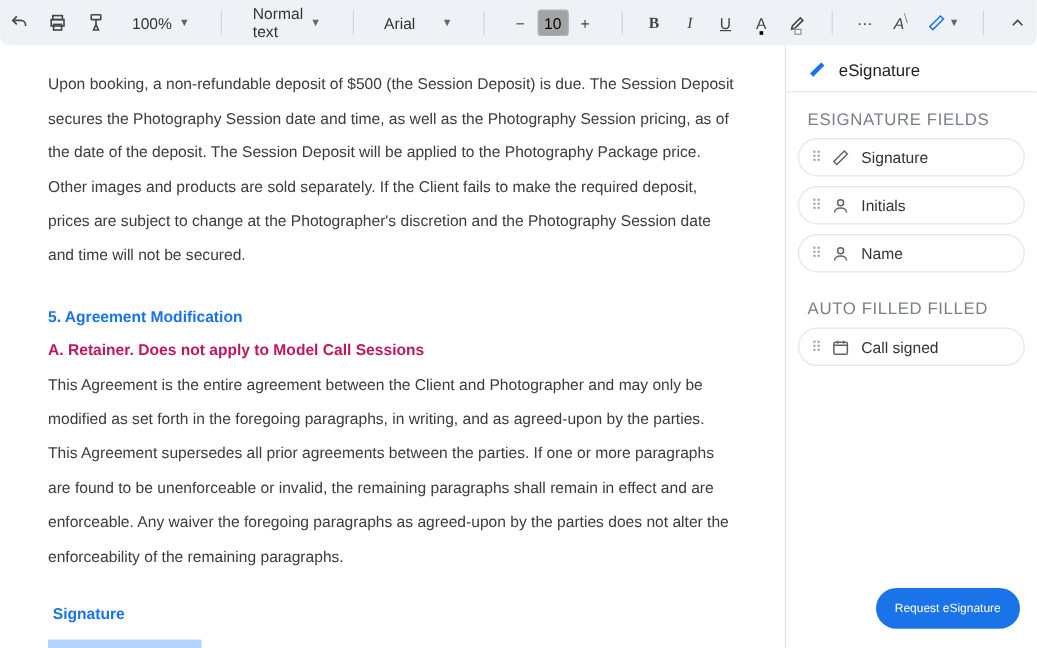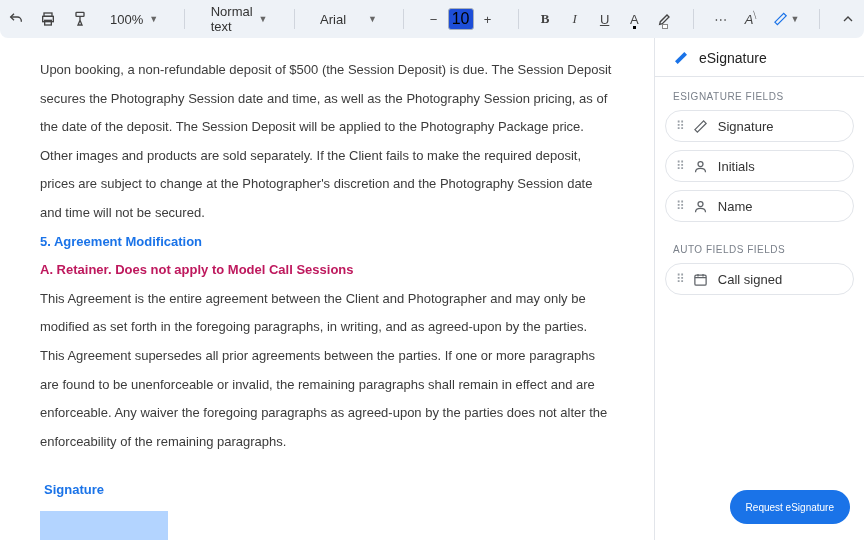--- a/index.html
+++ b/index.html
@@ -5,43 +5,43 @@
   * { box-sizing: border-box; margin: 0; padding: 0; }
   body { font-family: Arial, sans-serif; font-size: 13px; color: #333; background: #fff; width: 864px; height: 540px; overflow: hidden; }
   
   .toolbar { display: flex; align-items: center; height: 38px; padding: 4px 8px; background: #eef2f7; border-radius: 0 0 8px 8px; gap: 16px; }
   .tb-btn { display: flex; align-items: center; justify-content: center; width: 26px; height: 26px; border-radius: 4px; cursor: pointer; color: #444; }
   .tb-btn svg { width: 16px; height: 16px; }
   .tb-sep { width: 1px; height: 20px; background: #d0d5dd; margin: 0 4px; }
   .tb-select { display: flex; align-items: center; gap: 4px; padding: 2px 6px; font-size: 13px; color: #333; cursor: pointer; }
   .caret { font-size: 9px; color: #666; margin-left: 2px; }
   .fontsize-box { display:flex; align-items:center; gap:4px; }
-  .fontsize-input { width: 26px; height: 22px; border: 1px solid #a8b0bb; border-radius: 3px; text-align: center; font-size: 16px; background:#1d4ed8; }
+  .fontsize-input { width: 26px; height: 22px; border: 1px solid #a8b0bb; border-radius: 3px; text-align: center; font-size: 13px; background:#a3a3a3; }
   .bold { font-weight: bold; font-family: Georgia, serif; }
   .italic { font-style: italic; font-family: Georgia, serif; }
   .underline { text-decoration: underline; }
   .color-A { position: relative; }
   .color-A::after { content:""; position:absolute; bottom:3px; left:5px; right:5px; height:3px; background:#000; }
   .highlight-tool { position: relative; }
   .highlight-tool::after { content:""; position:absolute; bottom:3px; left:5px; right:5px; height:3px; background:#fff; border:1px solid #888; }
   
   .main { display: flex; height: calc(540px - 38px); }
   .doc-area { flex: 1; overflow: hidden; padding: 18px 40px 0 40px; }
   .doc-content { font-size: 13px; line-height: 2.2; color: #3c3c3c; }
   .doc-content .amt { }
-  .heading-blue { color: #1a73e8; font-weight: bold; }
+  .heading-blue { color: #1a73e8; font-weight: bold; margin-top: 22px; }
   .subheading-blue { color: #be185d; font-weight: bold; }
   .sig-label { color: #1a73e8; font-weight: bold; margin-top: 20px; margin-left: 4px; }
   .sig-box { width: 128px; height: 36px; background: #b3d4ff; margin-top: 6px; display:flex; align-items:center; padding-left:16px; }
   
   .sidebar { width: 210px; border-left: 1px solid #e2e5ea; background: #fff; display: flex; flex-direction: column; position: relative; }
   .sb-header { display:flex; align-items:center; gap:10px; padding: 12px 14px 10px 18px; border-bottom: 1px solid #e2e5ea; }
   .sb-header svg { width:16px; height:16px; color:#1a73e8; }
   .sb-title { font-size: 14px; color: #222; }
-  .sb-section-label { font-size: 10px; letter-spacing: 0.5px; color: #7a808a; padding: 14px 18px 8px 18px; }
+  .sb-section-label { font-size: 14px; letter-spacing: 0.5px; color: #7a808a; padding: 14px 18px 8px 18px; }
   .field-pill { display:flex; align-items:center; gap:10px; margin: 0 10px 8px 10px; height: 32px; border: 1px solid #e2e5ea; border-radius: 16px; padding: 0 10px; font-size: 13px; color:#333; cursor: grab; background:#fff; }
   .drag-handle { color:#9aa0a6; font-size: 12px; letter-spacing: -2px; line-height:1; }
   .field-pill svg { width:15px; height:15px; color:#5f6368; }
   
   .request-btn { position: absolute; bottom: 16px; right: 14px; height: 34px; padding: 0 16px; border-radius: 17px; background: #1a73e8; color: #fff; border: none; font-size: 10px; cursor: pointer; }
 </style>
 </head>
 <body>
 
 <div class="toolbar">
@@ -154,21 +154,21 @@
     </div>
     <div class="field-pill">
       <span class="drag-handle">⠿</span>
       <svg viewBox="0 0 24 24" fill="none" stroke="currentColor" stroke-width="2">
           <circle cx="12" cy="8" r="4"></circle>
           <path d="M4 21c0-4 4-6 8-6s8 2 8 6"></path>
         </svg>
       <span>Name</span>
     </div>
 
-    <div class="sb-section-label">AUTO FIELDS FIELDS</div>
+    <div class="sb-section-label">AUTO FILLED FILLED</div>
     <div class="field-pill">
       <span class="drag-handle">⠿</span>
       <svg viewBox="0 0 24 24" fill="none" stroke="currentColor" stroke-width="2">
           <rect x="3" y="5" width="18" height="16" rx="2"></rect>
           <path d="M3 9h18M8 3v4M16 3v4"></path>
         </svg>
       <span>Call signed</span>
     </div>
 
     <button class="request-btn">Request eSignature</button>

